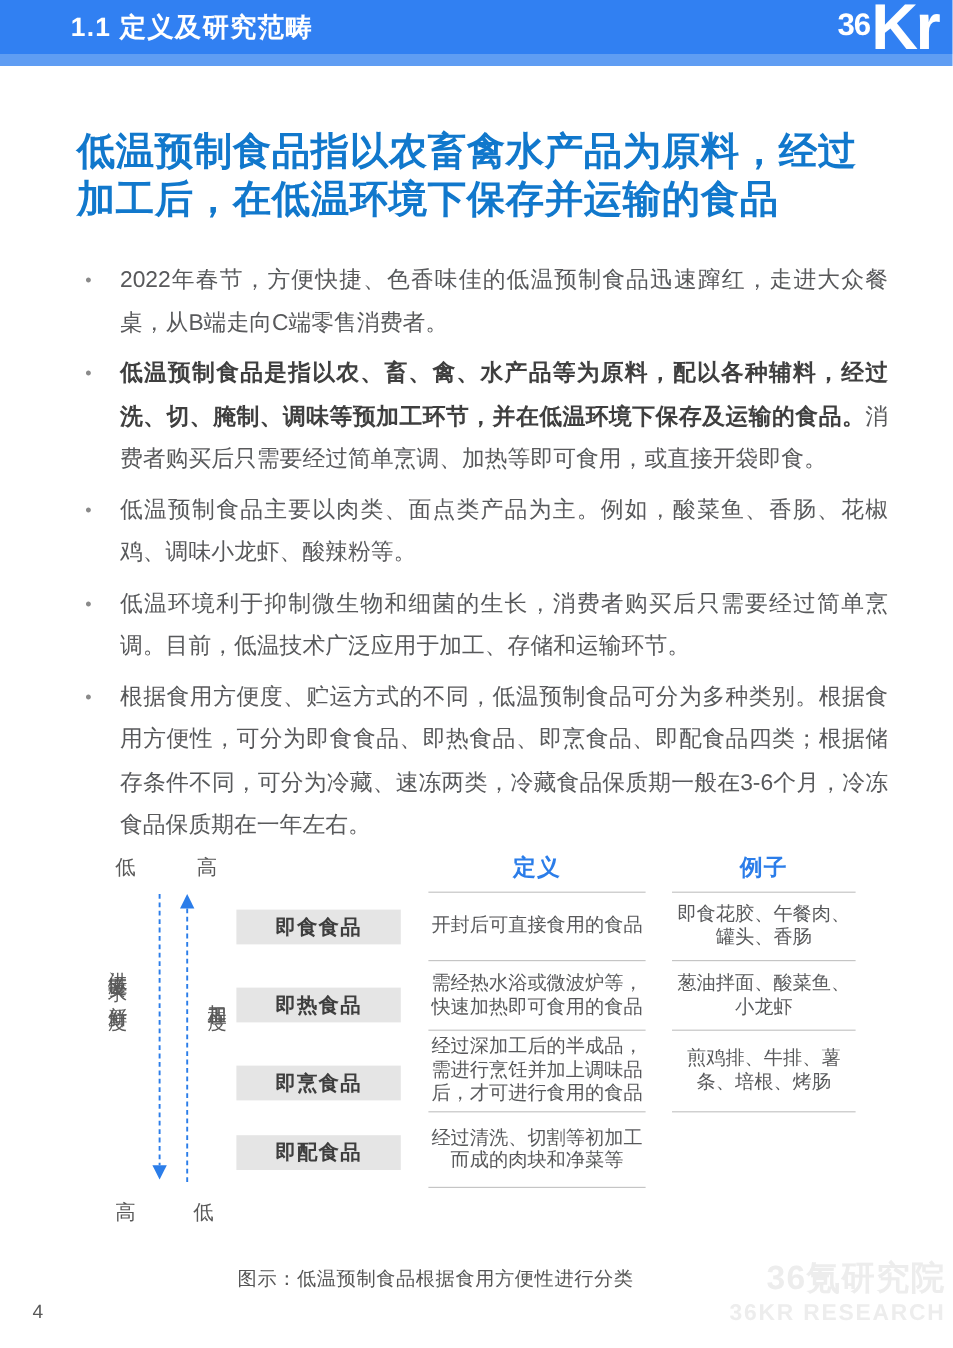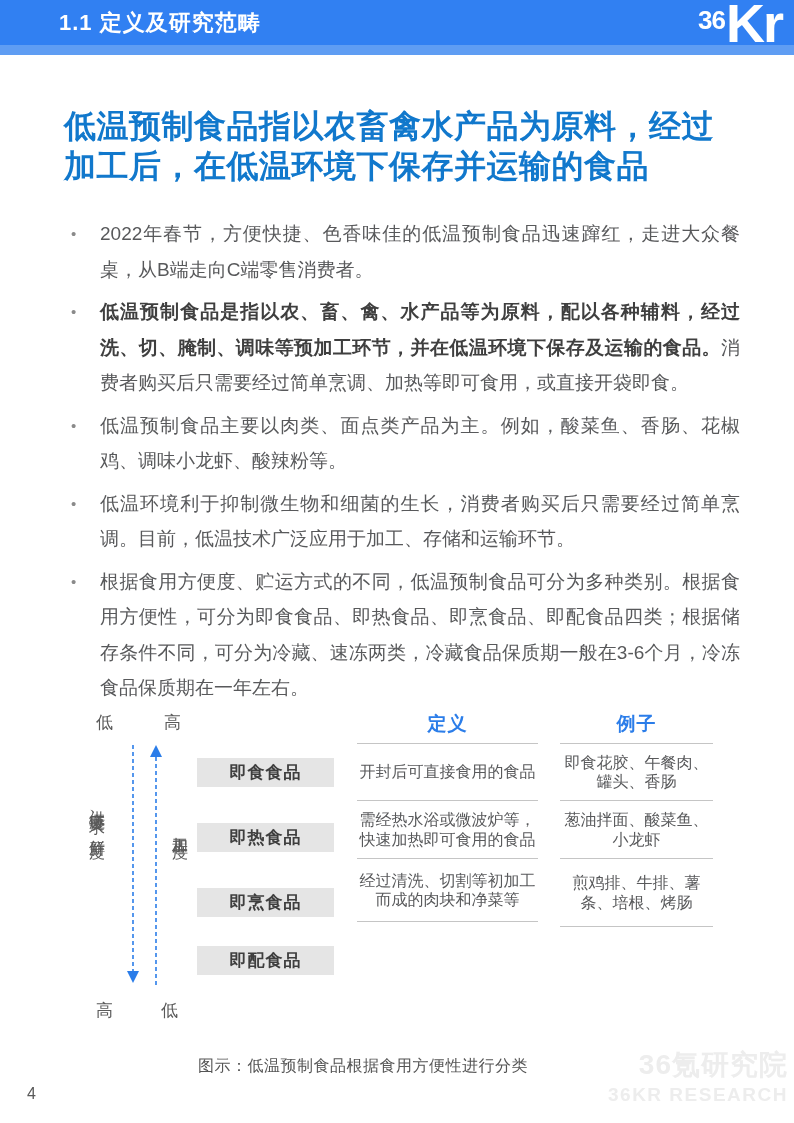--- a/index.html
+++ b/index.html
@@ -139,20 +139,21 @@
 
     <div class="cat-box" style="top:758px;">即食食品</div>
     <div class="cat-box" style="top:823px;">即热食品</div>
     <div class="cat-box" style="top:888px;">即烹食品</div>
     <div class="cat-box" style="top:946px;">即配食品</div>
 
     <div class="col col-def">
       <div class="cell cell-head h-head">定义</div>
       <div class="cell h-r1">开封后可直接食用的食品</div>
       <div class="cell h-r2">需经热水浴或微波炉等，快速加热即可食用的食品</div>
+      <div class="cell h-r3">经过深加工后的半成品，需进行烹饪并加上调味品后，才可进行食用的食品</div>
       <div class="cell h-r4">经过清洗、切割等初加工而成的肉块和净菜等</div>
     </div>
 
     <div class="col col-ex">
       <div class="cell cell-head h-head">例子</div>
       <div class="cell h-r1">即食花胶、午餐肉、罐头、香肠</div>
       <div class="cell h-r2">葱油拌面、酸菜鱼、小龙虾</div>
       <div class="cell h-r3">煎鸡排、牛排、薯条、培根、烤肠</div>
     </div>
 

